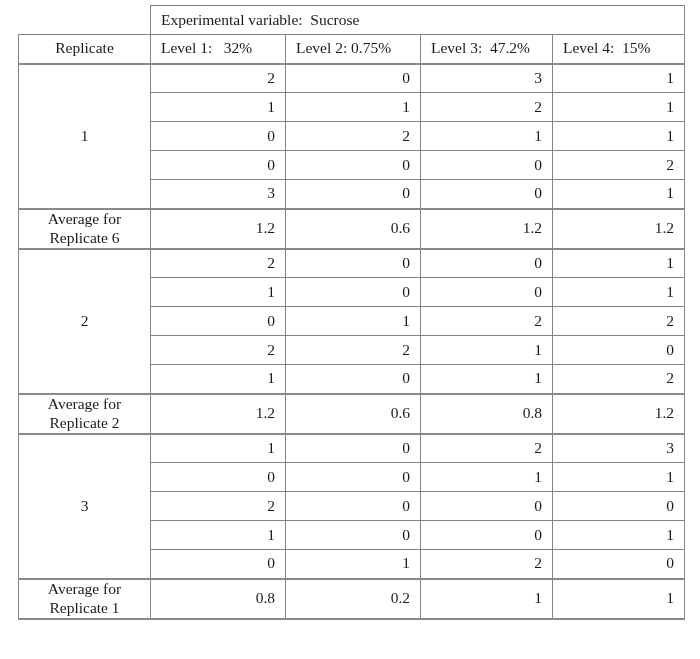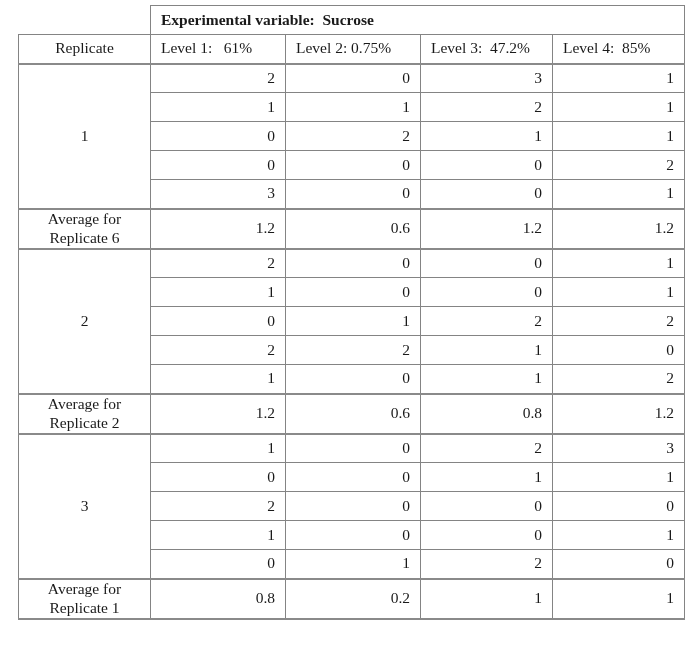--- a/index.html
+++ b/index.html
@@ -50,21 +50,20 @@
   td.corner-blank {
     border: none !important;
     background: transparent;
   }
 
   
   td.exp-var {
     text-align: left;
     height: 29px;
     white-space: pre;
-    font-weight: bold;
   }
 
   td.col-head {
     text-align: left;
     height: 29px;
     white-space: pre;
   }
 
   td.rep-head {
     text-align: center;
@@ -114,24 +113,24 @@
       <col class="c-lvl3">
       <col class="c-lvl4">
     </colgroup>
     <tbody>
       <tr>
         <td class="corner-blank"></td>
         <td class="exp-var" colspan="4">Experimental variable:  Sucrose</td>
       </tr>
       <tr>
         <td class="rep-head">Replicate</td>
-        <td class="col-head">Level 1:   61%</td>
+        <td class="col-head">Level 1:   32%</td>
         <td class="col-head">Level 2: 0.75%</td>
         <td class="col-head">Level 3:  47.2%</td>
-        <td class="col-head">Level 4:  85%</td>
+        <td class="col-head">Level 4:  15%</td>
       </tr>
     <tr class="block-start">
           <td class="rep-label" rowspan="5">1</td>
           <td class="num">2</td>
           <td class="num">0</td>
           <td class="num">3</td>
           <td class="num">1</td>
         </tr>
         <tr>
           <td class="num">1</td>

